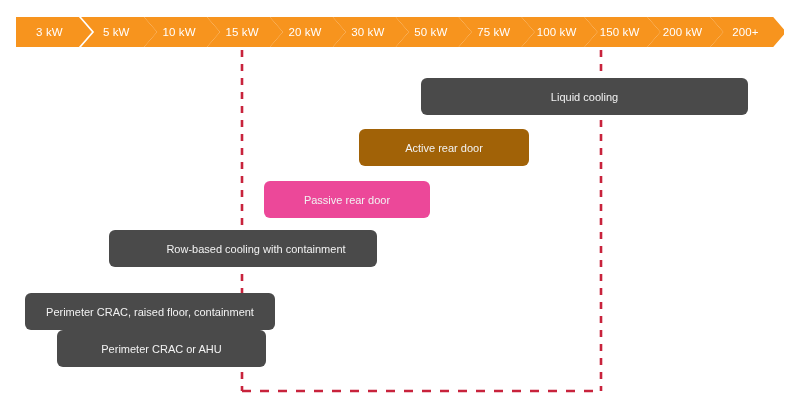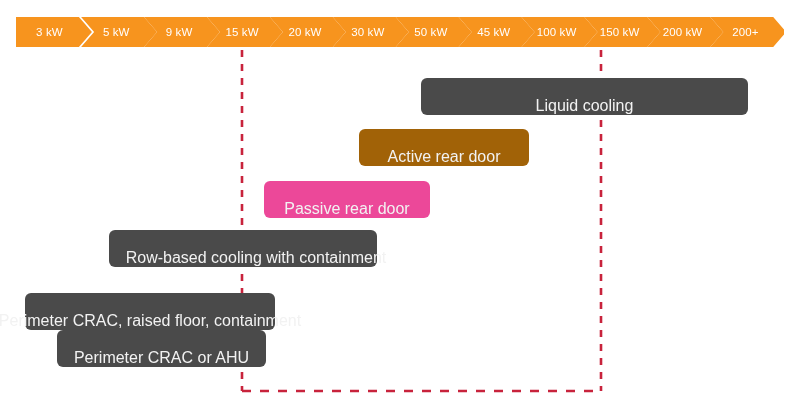--- a/index.html
+++ b/index.html
@@ -63,23 +63,23 @@
     height: 400px;
     pointer-events: none;
   }
 
   
   .sol-bar {
     position: absolute;
     background: #4a4a4a;
     border-radius: 6px;
     color: #f2f2f2;
-    font-size: 16px;
+    font-size: 11px;
     display: flex;
-    align-items: flex-end;
+    align-items: center;
     justify-content: center;
     text-align: center;
     box-sizing: border-box;
     padding: 0 10px;
     white-space: nowrap;
   }
   .sol-bar span {
     display: block;
   }
 </style>
@@ -101,26 +101,26 @@
           <polygon points="442.6166666666666,0 505.5333333333333,0 518.5333333333333,15 505.5333333333333,30 442.6166666666666,30 455.6166666666666,15" fill="#f7941e"></polygon>
           <polygon points="505.5333333333333,0 568.45,0 581.45,15 568.45,30 505.5333333333333,30 518.5333333333333,15" fill="#f7941e"></polygon>
           <polygon points="568.45,0 631.3666666666667,0 644.3666666666667,15 631.3666666666667,30 568.45,30 581.45,15" fill="#f7941e"></polygon>
           <polygon points="631.3666666666667,0 694.2833333333333,0 707.2833333333333,15 694.2833333333333,30 631.3666666666667,30 644.3666666666667,15" fill="#f7941e"></polygon>
           <polygon points="694.2833333333333,0 757.1999999999999,0 770.1999999999999,15 757.1999999999999,30 694.2833333333333,30 707.2833333333333,15" fill="#f7941e"></polygon>
         </g>
     </svg>
     <div id="chevron-labels">
         <div class="chev-label" style="left: 0px; width: 66.8167px;">3 kW</div>
         <div class="chev-label" style="left: 70.0667px; width: 60.3167px;">5 kW</div>
-        <div class="chev-label" style="left: 132.983px; width: 60.3167px;">9 kW</div>
+        <div class="chev-label" style="left: 132.983px; width: 60.3167px;">10 kW</div>
         <div class="chev-label" style="left: 195.9px; width: 60.3167px;">15 kW</div>
         <div class="chev-label" style="left: 258.817px; width: 60.3167px;">20 kW</div>
         <div class="chev-label" style="left: 321.733px; width: 60.3167px;">30 kW</div>
         <div class="chev-label" style="left: 384.65px; width: 60.3167px;">50 kW</div>
-        <div class="chev-label" style="left: 447.567px; width: 60.3167px;">45 kW</div>
+        <div class="chev-label" style="left: 447.567px; width: 60.3167px;">75 kW</div>
         <div class="chev-label" style="left: 510.483px; width: 60.3167px;">100 kW</div>
         <div class="chev-label" style="left: 573.4px; width: 60.3167px;">150 kW</div>
         <div class="chev-label" style="left: 636.317px; width: 60.3167px;">200 kW</div>
         <div class="chev-label" style="left: 699.233px; width: 60.3167px;">200+</div>
       </div>
   </div>
 
   <svg class="bracket" viewBox="0 0 800 400">
     <line id="bracket-left" stroke="#c8233c" stroke-width="2.6" stroke-dasharray="7 7" stroke-linecap="butt" x1="242" x2="242" y1="50" y2="391"></line>
     <line id="bracket-right" stroke="#c8233c" stroke-width="2.6" stroke-dasharray="7 7" stroke-linecap="butt" x1="601" x2="601" y1="50" y2="391"></line>

